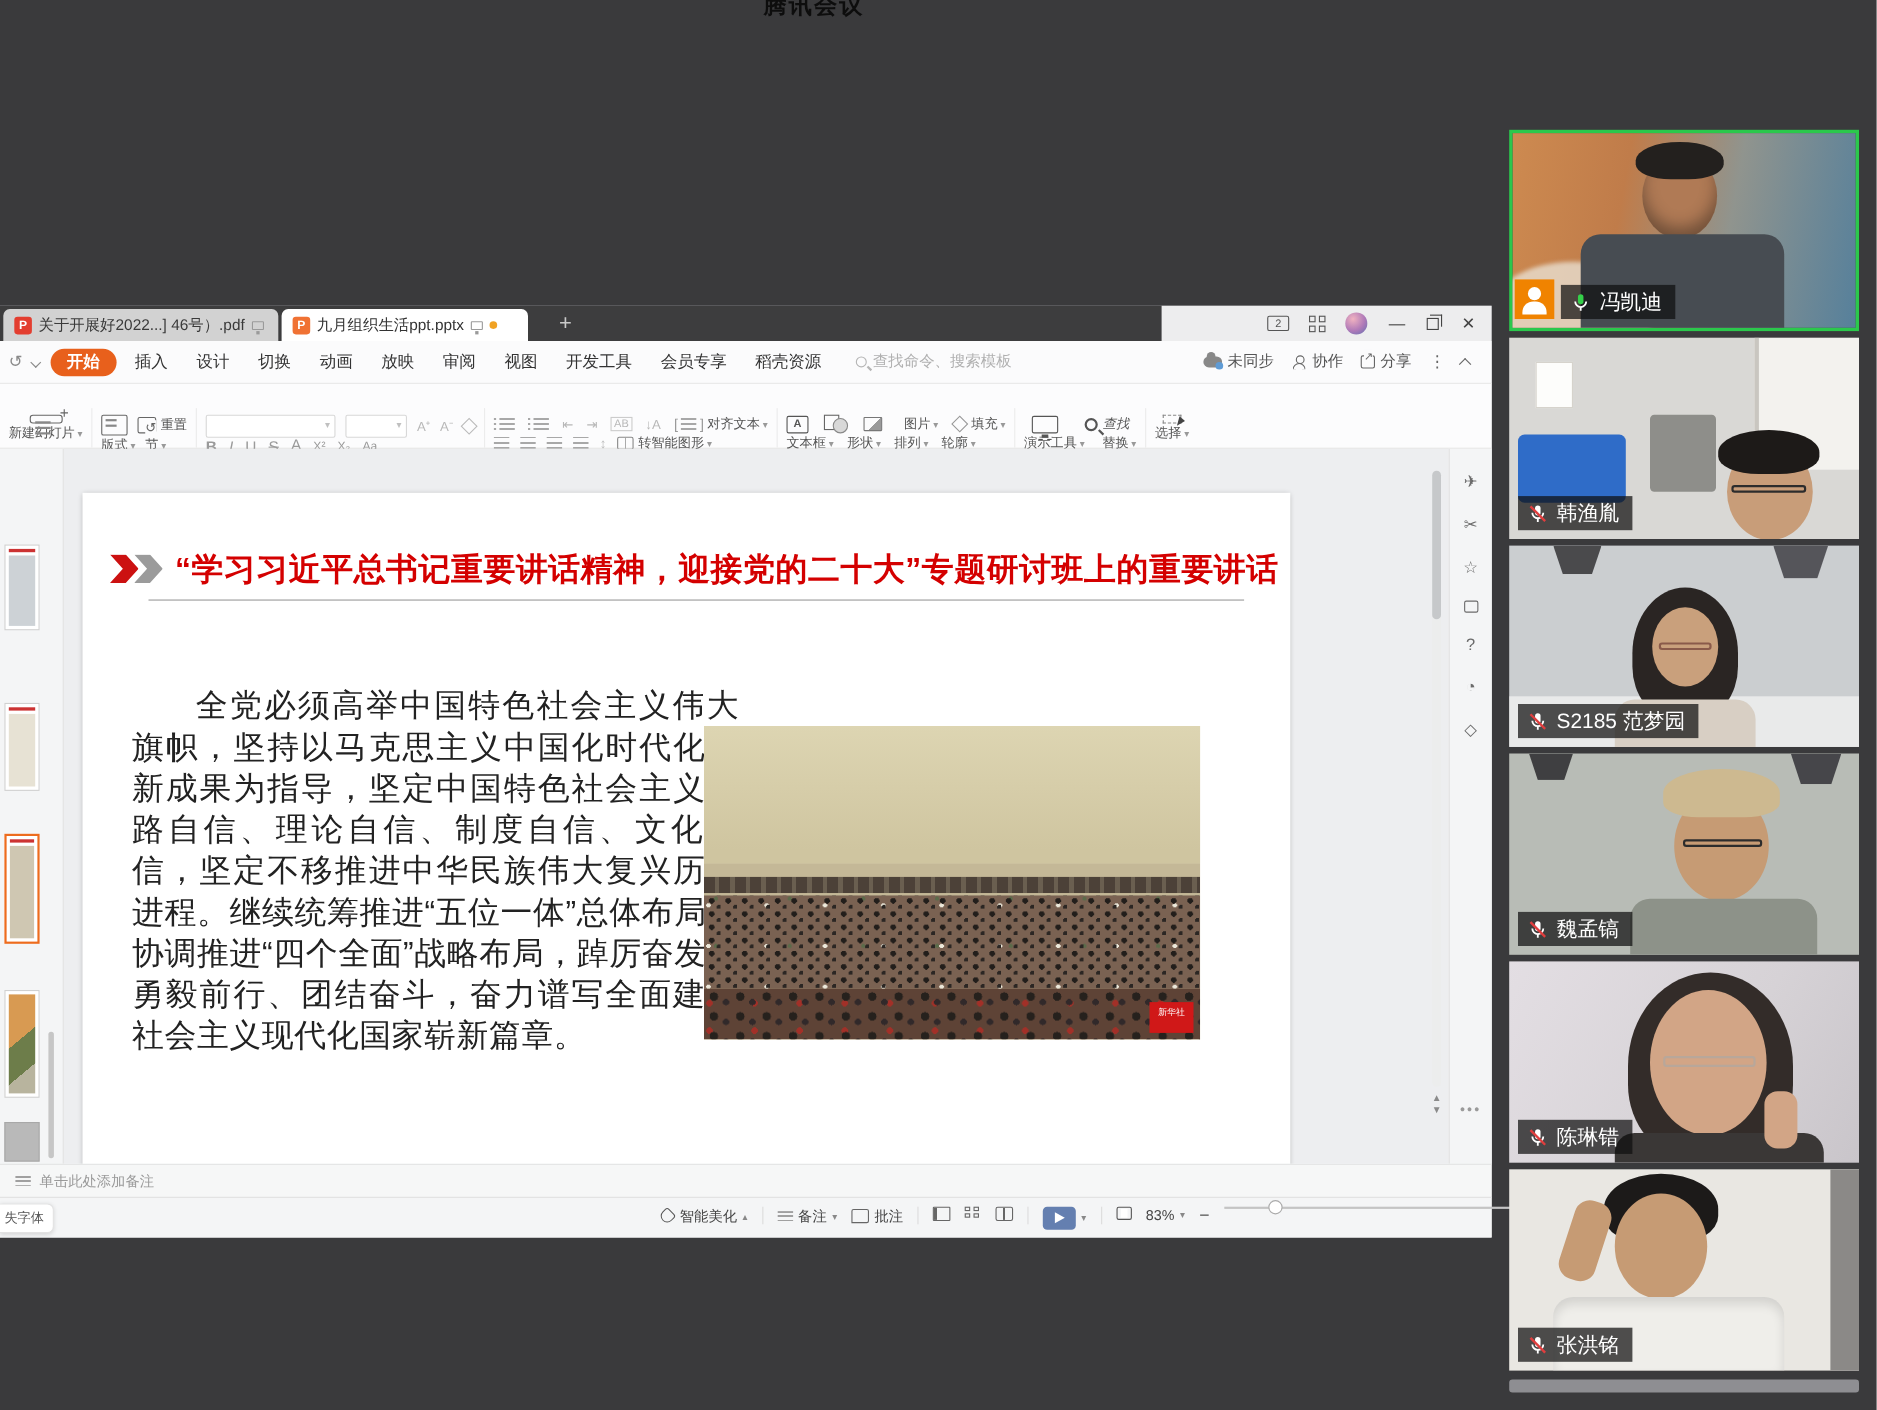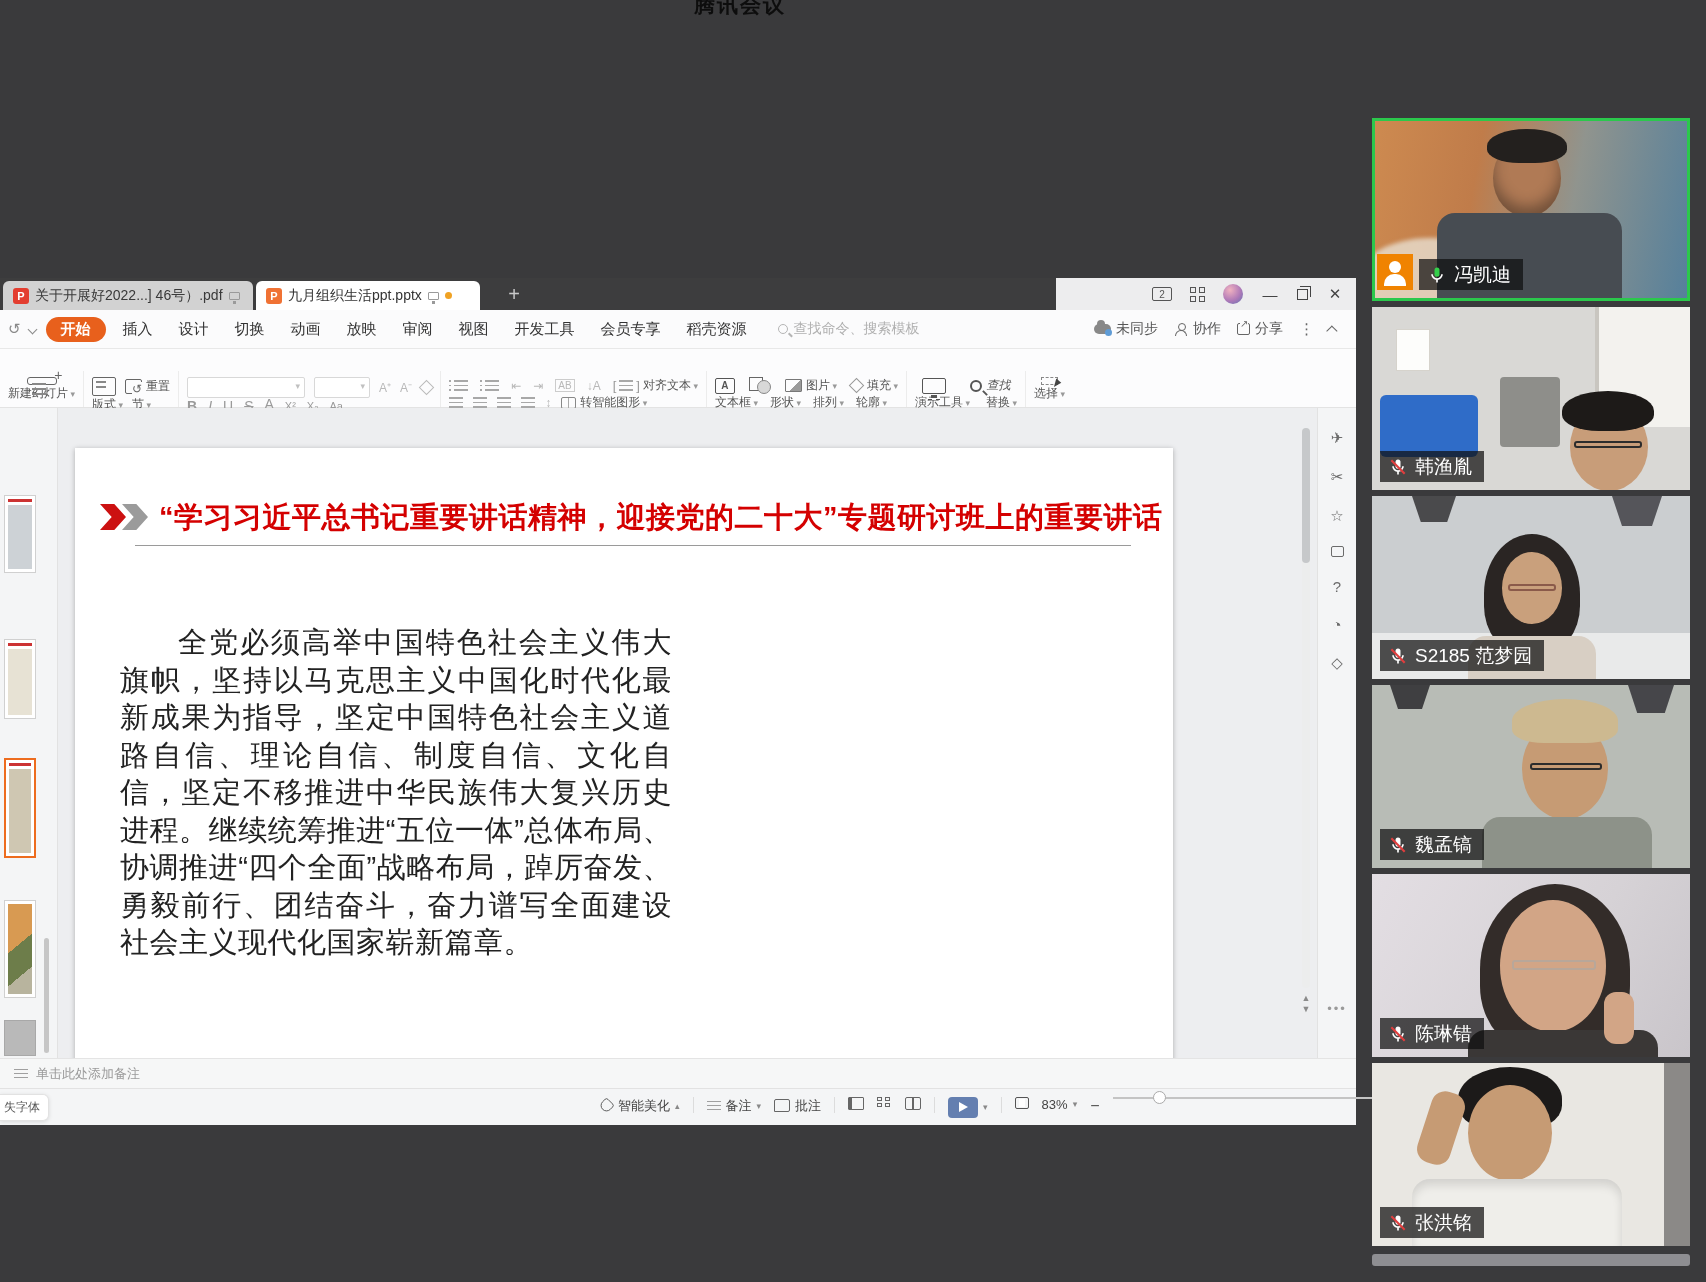--- a/index.html
+++ b/index.html
@@ -345,21 +345,21 @@
           <span class="trow" style="gap:4px;">
             <span class="smartic"></span>
             <span class="lbl">转智能图形</span>
           </span>
         </div>
       </div>
       <div class="tgroup">
         <div class="trow" style="gap:14px;">
           <span class="textboxic">A</span>
           <span class="shapesic"></span>
-          <span class="trow" style="gap:4px;text-align:center;">
+          <span class="trow" style="gap:20px;text-align:center;">
             <span class="imgic"></span>
             <span class="lbl">图片</span>
           </span>
           <span class="trow" style="gap:5px;">
             <span class="diamondic"></span>
             <span class="lbl">填充</span>
           </span>
         </div>
         <div class="trow" style="gap:12px;">
           <span class="lbl">文本框</span>
@@ -409,20 +409,27 @@
         <div class="thumb-scroll"></div>
       </div>
 
       <div class="canvas">
         <div class="slide">
           <span class="chev c1"></span>
           <span class="chev c2"></span>
           <div class="slide-title">“学习习近平总书记重要讲话精神，迎接党的二十大”专题研讨班上的重要讲话</div>
           <div class="title-rule"></div>
           <div class="slide-body">全党必须高举中国特色社会主义伟大旗帜，坚持以马克思主义中国化时代化最新成果为指导，坚定中国特色社会主义道路自信、理论自信、制度自信、文化自信，坚定不移推进中华民族伟大复兴历史进程。继续统筹推进“五位一体”总体布局、协调推进“四个全面”战略布局，踔厉奋发、勇毅前行、团结奋斗，奋力谱写全面建设社会主义现代化国家崭新篇章。</div>
+          <div class="photo">
+            <div class="ph-wall"></div>
+            <div class="ph-rostrum"></div>
+            <div class="ph-aud"></div>
+            <div class="ph-front"></div>
+            <div class="ph-mark">新华社</div>
+          </div>
         </div>
         <div class="canvas-scroll">
           <div class="canvas-thumb"></div>
         </div>
         <div class="cs-arrows">▲<br>▼</div>
       </div>
 
       <div class="rail">
         <div class="rail-ic">✈</div>
         <div class="rail-ic">✂</div>

